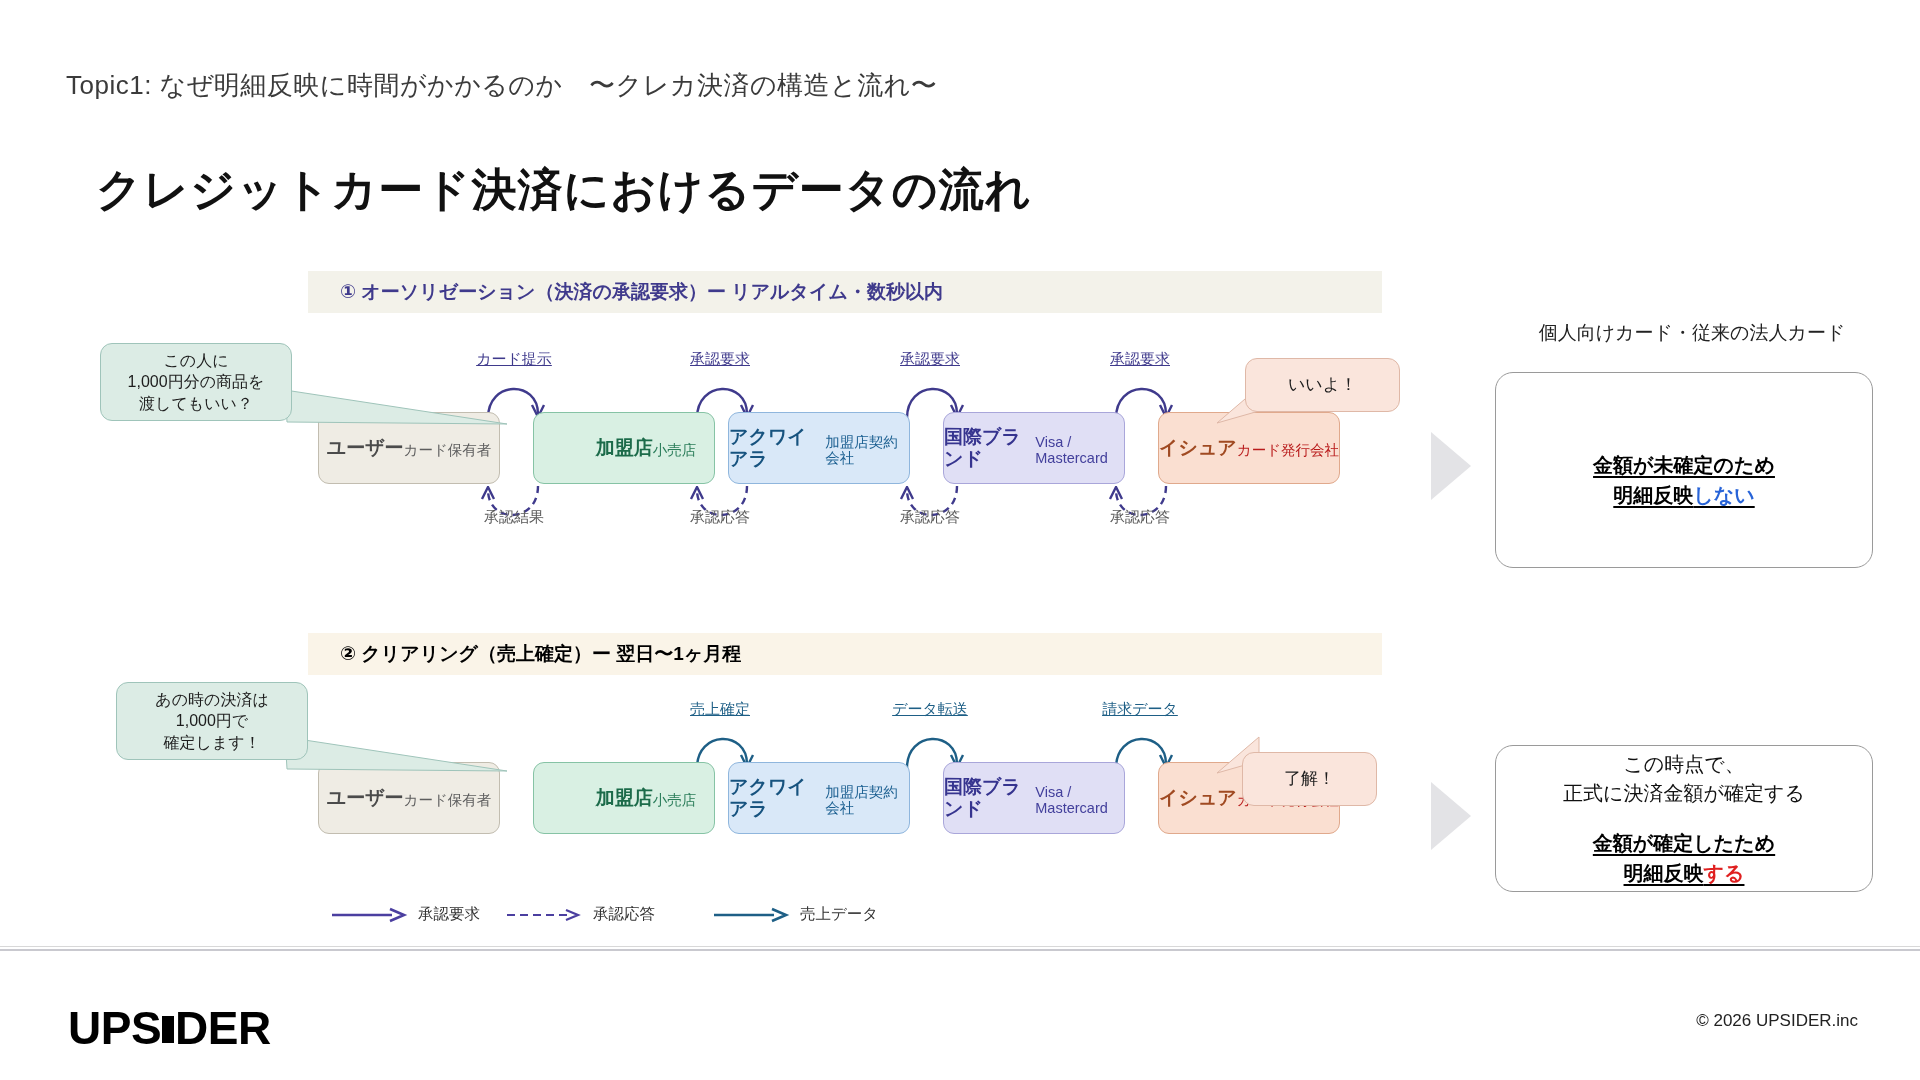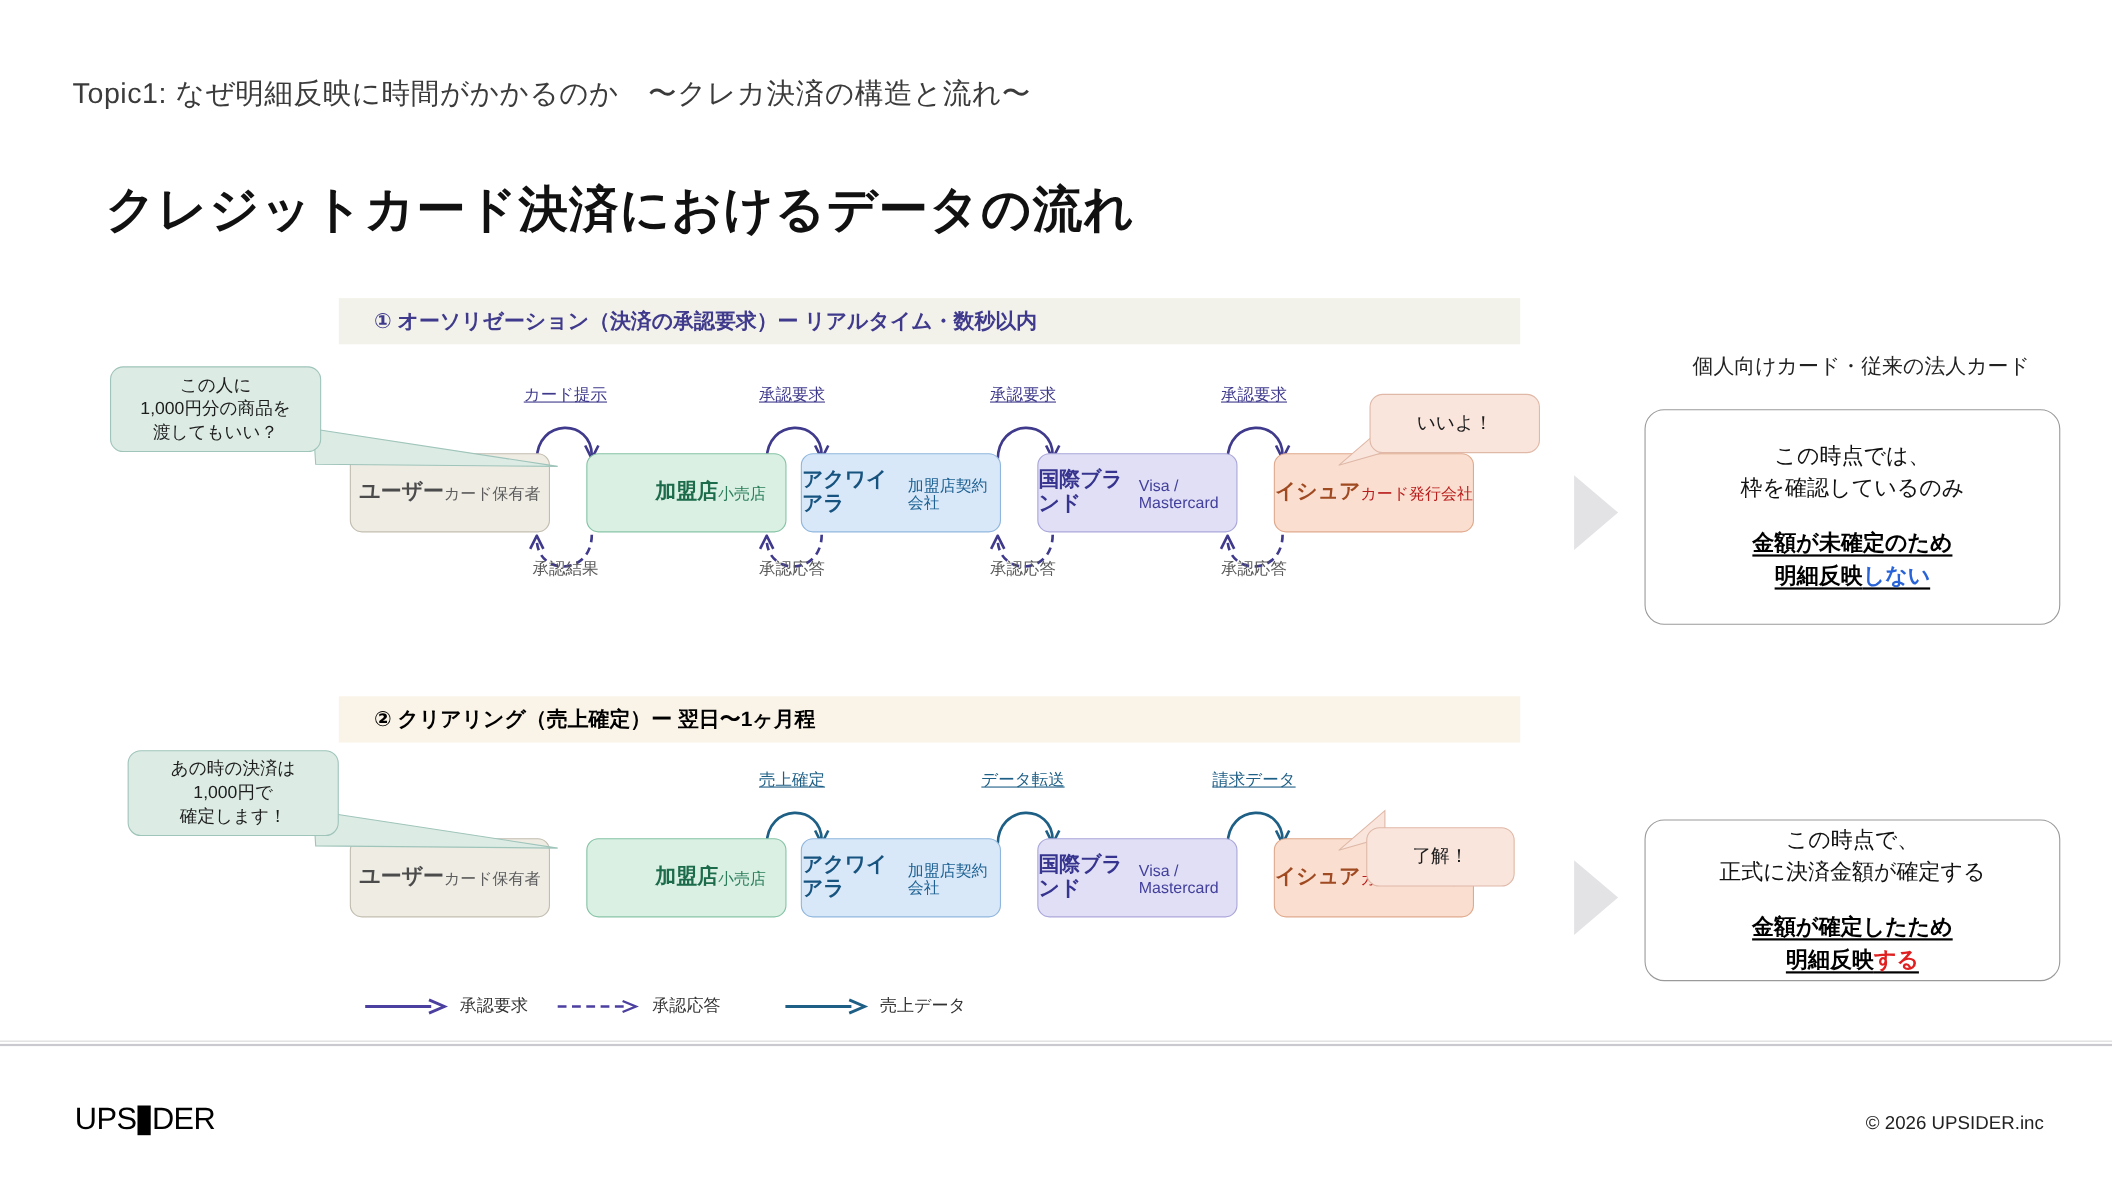--- a/index.html
+++ b/index.html
@@ -89,21 +89,21 @@
     position:absolute;border-radius:12px;border:1px solid;
     display:flex;align-items:center;justify-content:center;
     text-align:center;box-sizing:border-box;
   }
   .bubble .btxt{white-space:pre-line;line-height:1.35;}
   .bubble.green{background:#dcece5;border-color:#9fc4ba;}
   .bubble.green .btxt{font-size:16px;color:#1d1d1d;}
   .bubble.pink{background:#fae5dc;border-color:#dfb8a7;}
   .bubble.pink .btxt{font-size:17px;color:#1d1d1d;}
 
-  #bub1{left:100px;top:333px;width:192px;height:78px;}
+  #bub1{left:100px;top:343px;width:192px;height:78px;}
   #bub2{left:116px;top:682px;width:192px;height:78px;}
   #bub3{left:1245px;top:358px;width:155px;height:54px;}
   #bub4{left:1242px;top:708px;width:135px;height:54px;margin-top:44px;}
 
   .tail{position:absolute;overflow:visible;}
 
   
   .right-cap{
     position:absolute;left:1527px;top:320px;width:330px;
     text-align:center;font-size:19px;color:#222;white-space:pre;
@@ -136,21 +136,21 @@
   #leg0{left:0px;top:4px;}
   #leg1{left:175px;top:4px;}
   #leg2{left:382px;top:4px;}
 
   .sep{position:absolute;left:0;top:946px;width:1920px;height:1px;background:#d8d8d8;}
   .sep2{position:absolute;left:0;top:949px;width:1920px;height:2px;background:#c9c9cf;}
 
   
   .logo{
     position:absolute;left:68px;top:1001px;
-    font-size:28px;font-weight:normal;letter-spacing:-0.5px;color:#000;
+    font-size:46px;font-weight:bold;letter-spacing:-0.5px;color:#000;
     display:flex;align-items:center;
   }
   .logo .lbar{
     display:inline-block;width:12px;height:27px;background:#000;
     margin:0 1px;position:relative;top:1px;
   }
   .copyright{
     position:absolute;right:62px;top:1011px;
     font-size:17px;color:#222;white-space:pre;
   }
@@ -311,22 +311,20 @@
   <div class="bubble pink" id="bub4">
     <div class="btxt">了解！</div>
   </div>
 
   <div class="right-cap">個人向けカード・従来の法人カード</div>
 
   <svg class="chev" id="chev1" viewBox="0 0 44 72">
     <path d="M2 2 L42 36 L2 70 Z" fill="#e3e3e6"></path>
   </svg>
   <div class="rbox" id="rbox1">
-    <div class="r-line">この時点では、
-枠を確認しているのみ</div>
     <div class="r-strong">
       <div>金額が未確定のため</div>
       <div><span>明細反映</span><span class="hl-blue">しない</span></div>
     </div>
   </div>
 
   <svg class="chev" id="chev2" viewBox="0 0 44 72">
     <path d="M2 2 L42 36 L2 70 Z" fill="#e3e3e6"></path>
   </svg>
   <div class="rbox" id="rbox2">

